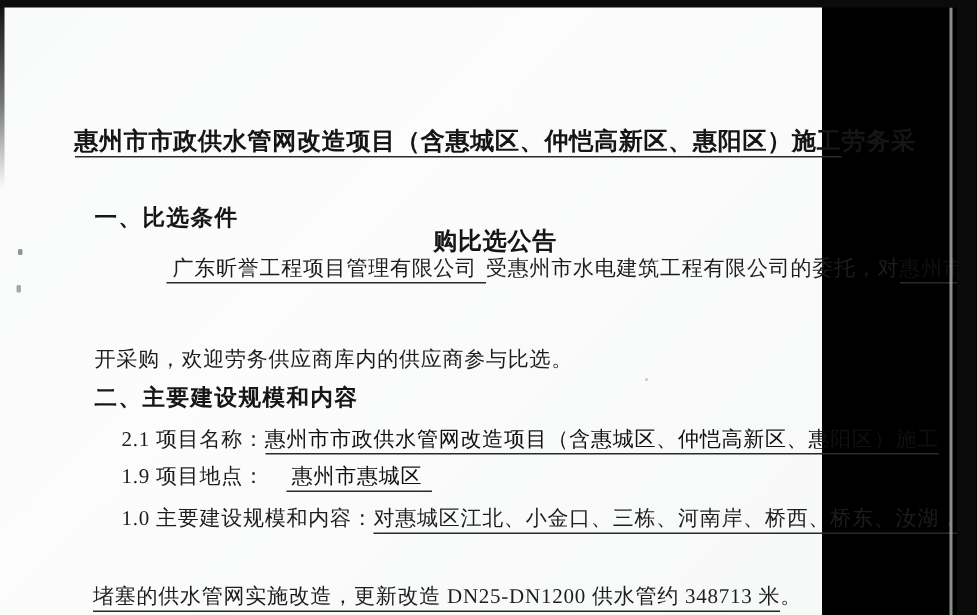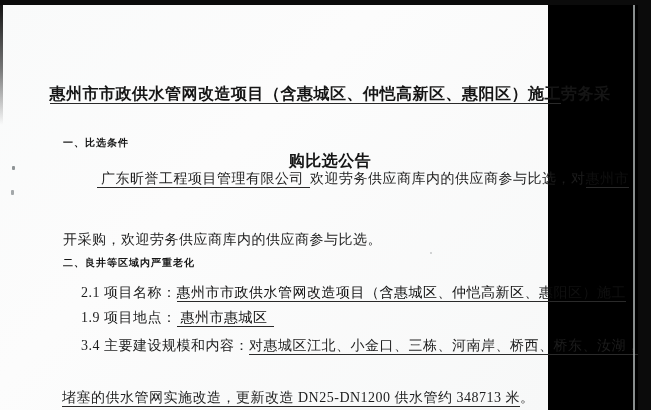--- a/index.html
+++ b/index.html
@@ -45,58 +45,58 @@
     color:#1d1d1d;
     font-size:14px;
     letter-spacing:.5px;
     white-space:nowrap;
   }
   .title-line{
     left:40px;width:580px;text-align:center;
     font-size:16px;font-weight:700;color:#151515;
     letter-spacing:.5px;
   }
-  .heading{font-size:10px;font-weight:700;color:#161616;letter-spacing:1px;}
+  .heading{font-size:15px;font-weight:700;color:#161616;letter-spacing:1px;}
   .u{border-bottom:1.4px solid #2a2a2a;padding-bottom:1px;}
   .b{font-weight:400;color:#101010;}
-  .pad{padding-left:4px;padding-right:6px;}
+  .pad{padding-left:4px;padding-right:6px;margin-left:14px;}
 </style>
 </head>
 <body>
 
 <div class="paper">
 
   <div class="line title-line" style="top:84px;">
     <span class="u">惠州市市政供水管网改造项目（含惠城区、仲恺高新区、惠阳区）施工</span><span>劳务采</span>
   </div>
   <div class="line title-line" style="top:110px;margin-top:41px;">
     <span>购比选公告</span>
   </div>
 
   <div class="line heading" style="left:63px;top:136px;">一、比选条件</div>
 
   <div class="line" style="left:63px;top:170px;text-indent:34px;">
-    <span class="u pad">广东昕誉工程项目管理有限公司</span><span>欢迎劳务供应商库内的供应商参与比选，对</span><span class="u b">惠州市</span>
+    <span class="u pad">广东昕誉工程项目管理有限公司</span><span>受惠州市水电建筑工程有限公司的委托，对</span><span class="u b">惠州市</span>
   </div>
 
 
   <div class="line" style="left:63px;top:231px;">开采购，欢迎劳务供应商库内的供应商参与比选。</div>
 
-  <div class="line heading" style="left:63px;top:256px;">二、良井等区域内严重老化</div>
+  <div class="line heading" style="left:63px;top:256px;">二、主要建设规模和内容</div>
 
   <div class="line" style="left:81px;top:284px;text-align:right;">
     <span>2.1 项目名称：</span><span class="u b">惠州市市政供水管网改造项目（含惠城区、仲恺高新区、惠阳区）施工</span>
   </div>
 
   <div class="line" style="left:81px;top:309px;">
     <span>1.9 项目地点：</span><span class="u b pad">惠州市惠城区</span>
   </div>
 
   <div class="line" style="left:81px;top:337px;">
-    <span>3.4 主要建设规模和内容：</span><span class="u">对惠城区江北、小金口、三栋、河南岸、桥西、桥东、汝湖，</span>
+    <span>1.0 主要建设规模和内容：</span><span class="u">对惠城区江北、小金口、三栋、河南岸、桥西、桥东、汝湖，</span>
   </div>
 
 
   <div class="line" style="left:62px;top:389px;">
     <span class="u">堵塞的供水管网实施改造，更新改造 DN25-DN1200 供水管约 348713 米</span><span>。</span>
   </div>
 
   <div class="speck s1"></div>
   <div class="speck s2"></div>
   <div class="speck s3"></div>

